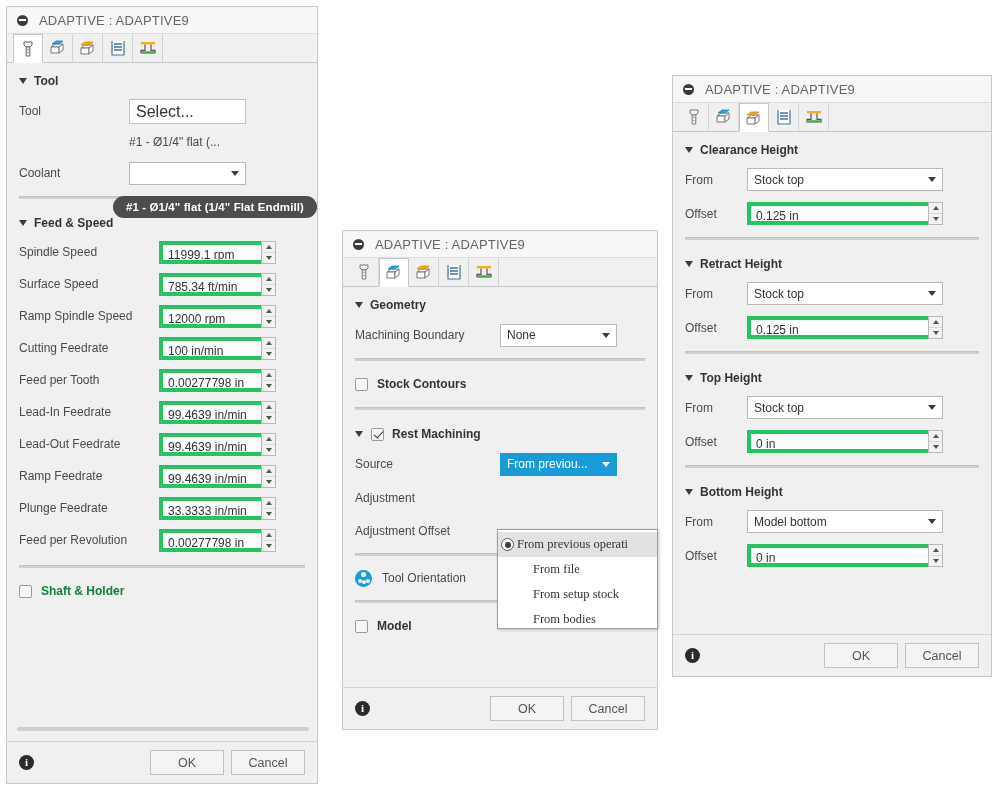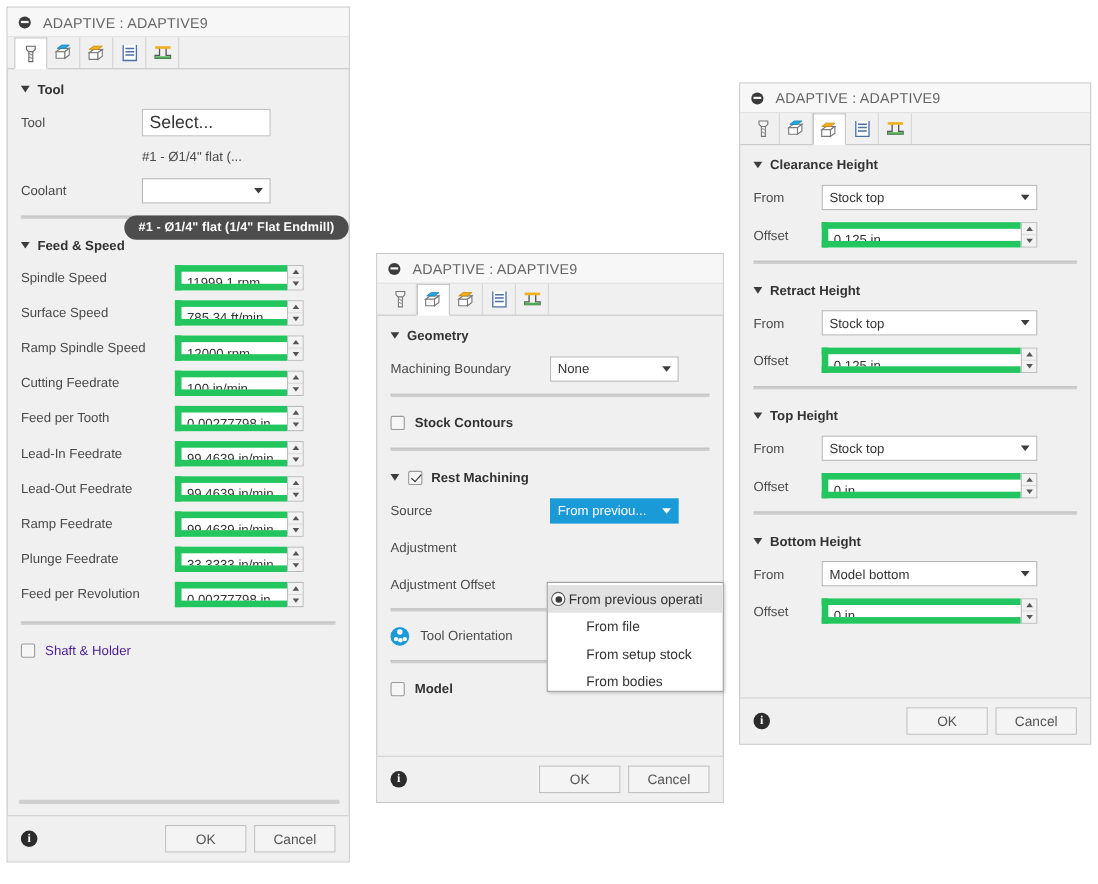--- a/index.html
+++ b/index.html
@@ -57,21 +57,21 @@
     width:0;height:0;border-left:4.5px solid transparent;border-right:4.5px solid transparent;
     border-top:6px solid #3c3c3c;flex:0 0 auto;
   }
   .row{
     height:30px;display:flex;align-items:center;
   }
   .lbl{color:#4a4a4a;font-size:12px;}
   .hr2{height:2px;background:#cfcfcf;margin:6px 0;border-top:1px solid #c2c2c2;}
   
   .txt{
-    background:#fff;border:6px solid #22c55e;box-sizing:border-box;
+    background:#fff;border:4px solid #22c55e;box-sizing:border-box;
     height:23px;line-height:21px;padding:0 5px;font-size:12px;color:#333;
     overflow:hidden;white-space:nowrap;
   }
   .spin{display:flex;align-items:stretch;}
   .spin .txt{border-right:none;}
   .spinbtns{
     width:15px;border:1px solid #b9b9b9;background:#f2f2f2;
     display:flex;flex-direction:column;box-sizing:border-box;
   }
   .spinbtns div{
@@ -126,21 +126,21 @@
     z-index:60;letter-spacing:.1px;
   }
   
   .popup{
     position:absolute;background:#fff;border:1px solid #9e9e9e;
     box-shadow:1px 1px 3px rgba(0,0,0,.22);z-index:70;box-sizing:border-box;
     padding:2px 0;overflow:hidden;
   }
   .popitem{
     height:25px;display:flex;align-items:center;padding:0 9px;
-    font-size:12.5px;color:#333;white-space:nowrap;box-sizing:border-box;
+    font-size:12.5px;color:#333;white-space:nowrap;box-sizing:border-box;font-family:Liberation Serif, serif;
   }
   .popitem.sel-item{background:#e2e2e2;padding-left:3px;}
   .radio{
     width:11px;height:11px;border-radius:50%;border:1px solid #5a5a5a;background:#fff;
     position:relative;flex:0 0 auto;margin-right:3px;
   }
   .radio:after{content:"";position:absolute;left:2.5px;top:2.5px;width:6px;height:6px;border-radius:50%;background:#3a3a3a;}
   .blue-btn{
     background:#1b9ad8;color:#fff;border:none;box-sizing:border-box;height:23px;
     display:flex;align-items:center;justify-content:space-between;padding:0 7px;
@@ -375,21 +375,21 @@
               </div>
             </span>
           </span>
         </div>
       </div>
 
     <div class="hr2" style="margin-top:9px;"></div>
 
     <div class="row" style="height:34px;gap:9px;">
       <span class="chk"></span>
-      <span style="font-weight:normal;font-size:12px;color:#4c1d95;">Shaft &amp; Holder</span>
+      <span style="font-weight:bold;font-size:12px;color:#15803d;">Shaft &amp; Holder</span>
     </div>
   </div>
 
   <div class="footer">
     <span class="info">i</span>
     <span class="fspacer"></span>
     <span class="fbtn">OK</span>
     <span class="gap"></span>
     <span class="fbtn">Cancel</span>
   </div>

